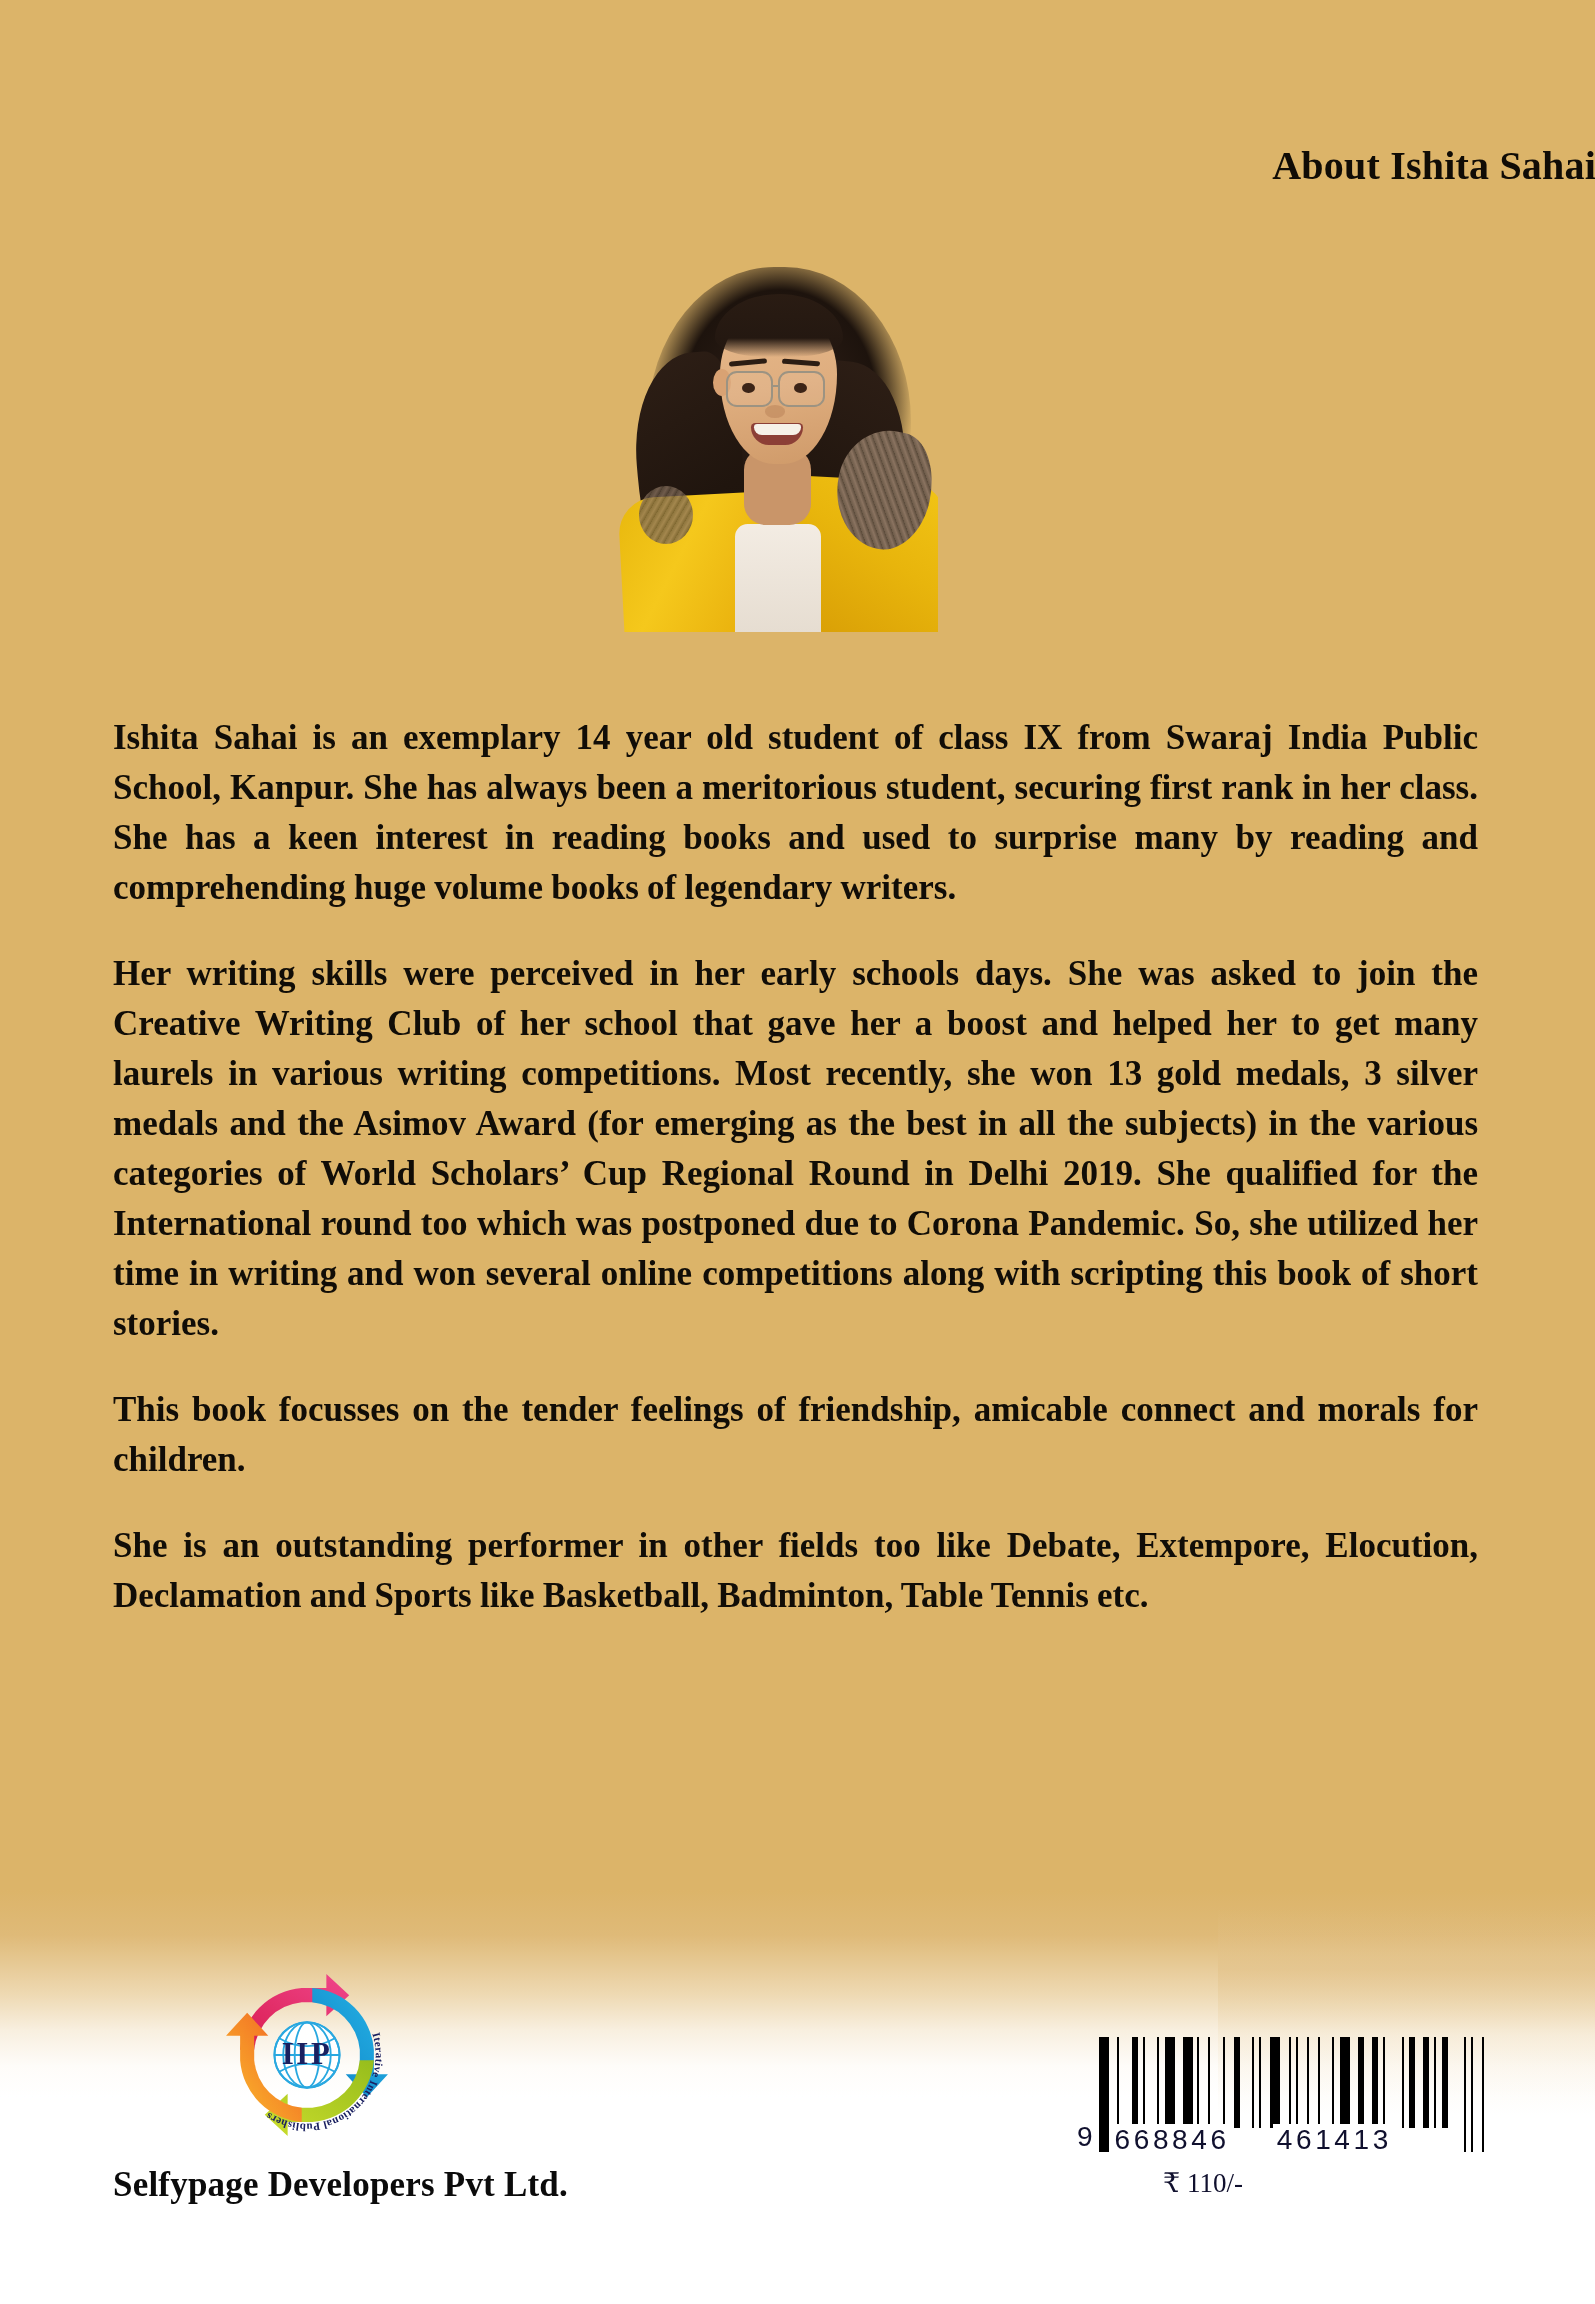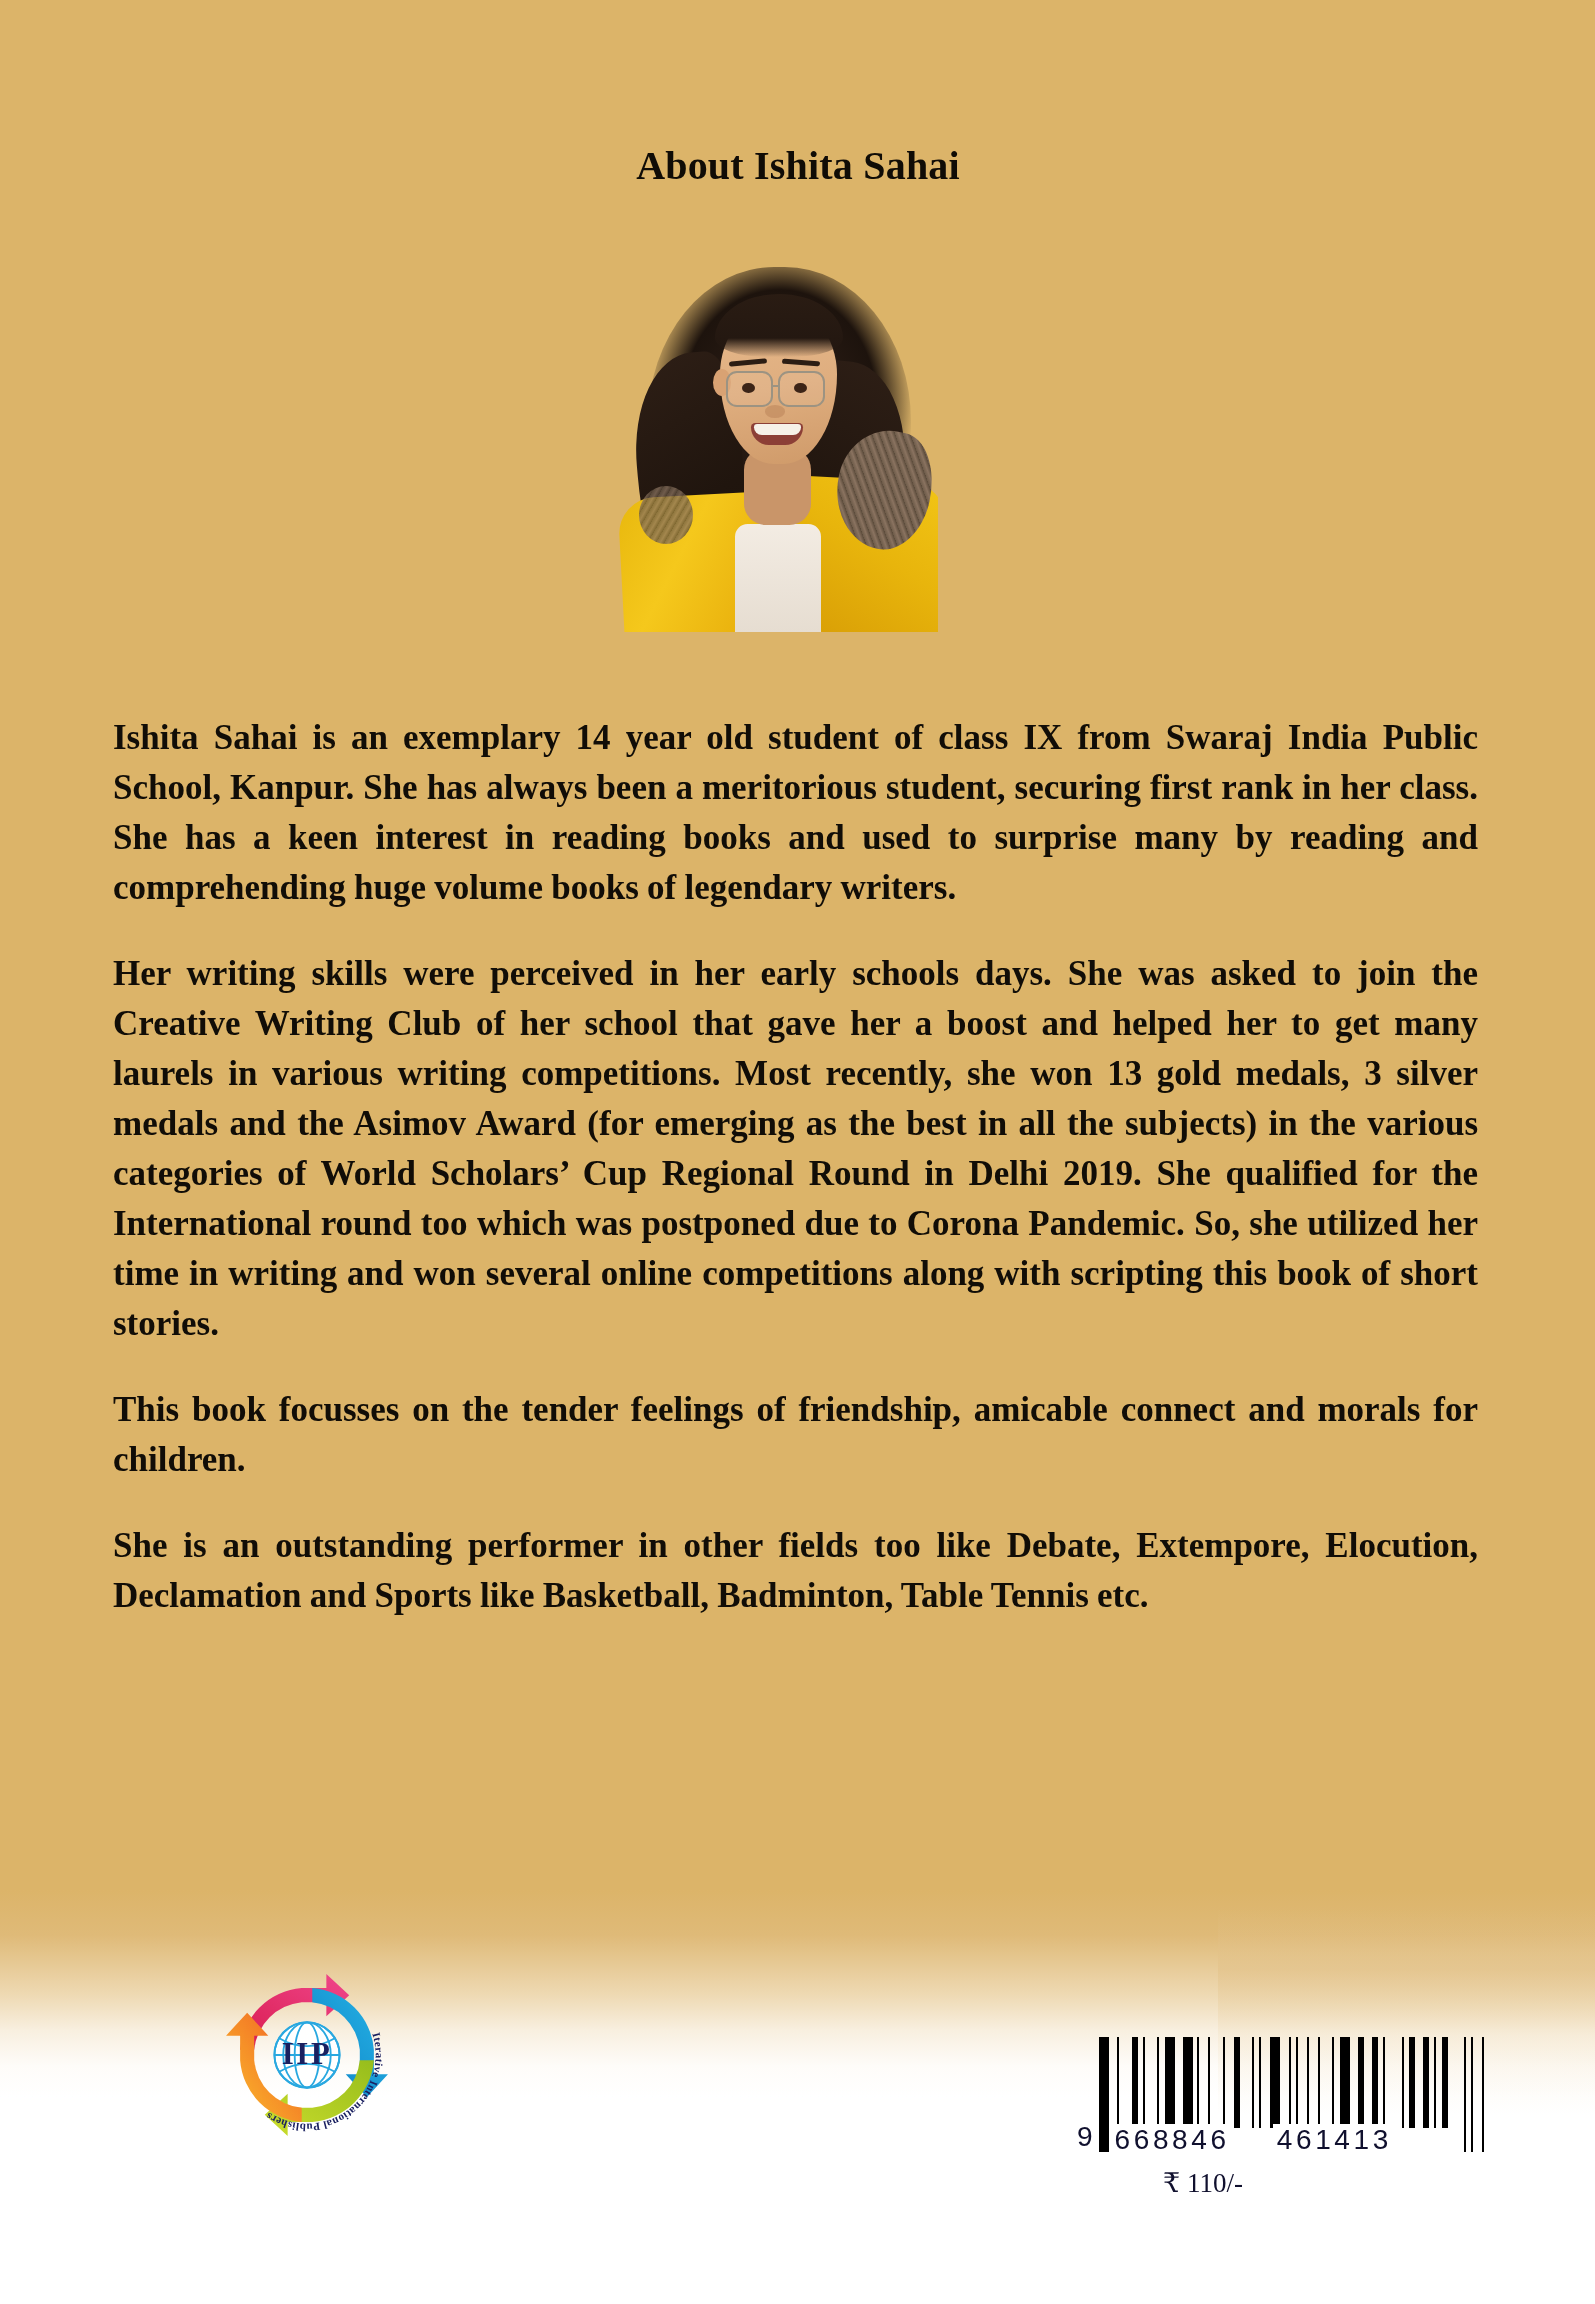--- a/index.html
+++ b/index.html
@@ -39,21 +39,21 @@
     right: 0; top: 1908px;
     width: 378px; height: 207px;
     background: linear-gradient(to bottom, rgba(220,180,105,0) 0%, rgba(226,193,136,0.55) 30%, rgba(243,228,199,0.35) 62%, rgba(255,255,255,0) 100%);
   }
 
   
   .title {
     position: absolute;
     left: 0; top: 142px;
     width: 1596px;
-    text-align: center;
+    text-align: right;
     font-size: 40px;
     font-weight: bold;
     color: #100c06;
     letter-spacing: 0.2px;
   }
 
   
   .photo-wrap {
     position: absolute;
     left: 616px; top: 254px;
@@ -386,20 +386,21 @@
         <ellipse cx="100" cy="100" rx="14" ry="37"></ellipse>
         <ellipse cx="100" cy="100" rx="27" ry="37"></ellipse>
         <line x1="63" y1="100" x2="137" y2="100"></line>
         <path d="M 68.5,81 A 60 60 0 0 0 131.5,81"></path>
         <path d="M 68.5,119 A 60 60 0 0 1 131.5,119"></path>
       </g>
       <text x="100" y="110" text-anchor="middle" font-family="Liberation Serif, serif" font-size="35" font-weight="bold" fill="#1A2060" letter-spacing="3">IIP</text>
     </svg>
   </div>
 
+  <div class="publisher">Selfypage Developers Pvt Ltd.</div>
 
   <div class="barcode-block">
     <div class="barcode-row">
       <div class="bc-lead">9</div>
       <div class="bars" id="bars">
           <span style="left: 0px; width: 10px; height: 115px;"></span>
           <span style="left: 18px; width: 2.6px; height: 115px;"></span>
           <span style="left: 33px; width: 6.2px; height: 91px;"></span>
           <span style="left: 44px; width: 2.6px; height: 91px;"></span>
           <span style="left: 58px; width: 2.6px; height: 91px;"></span>

